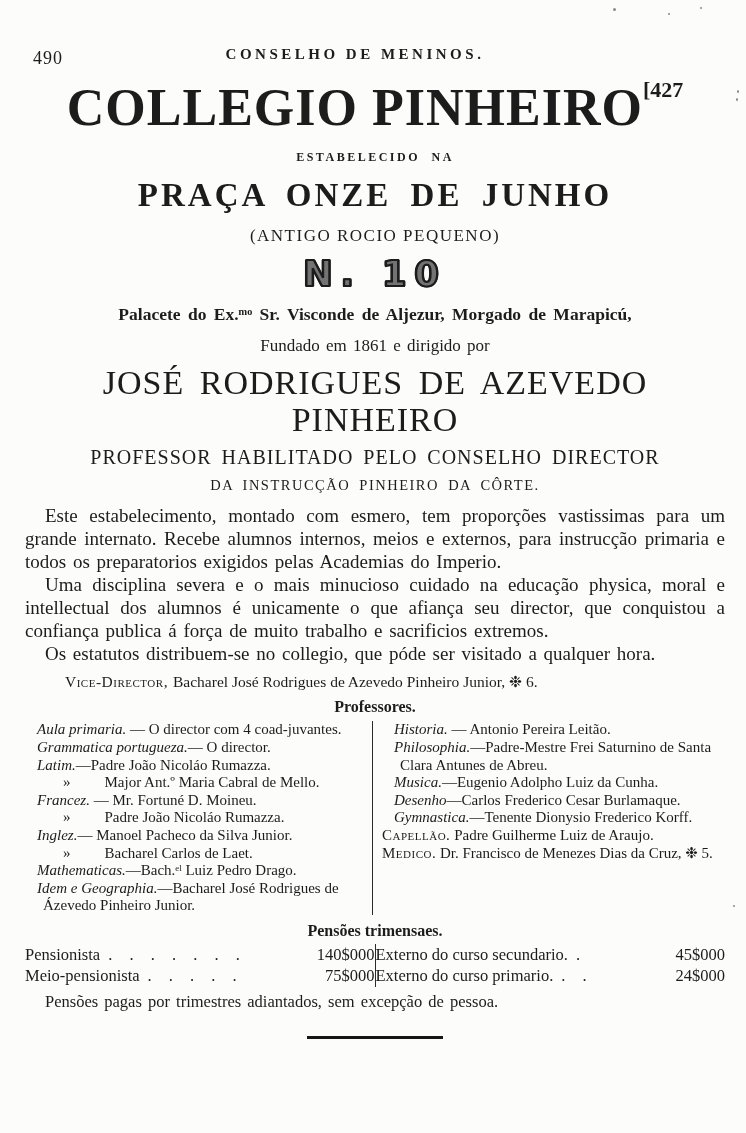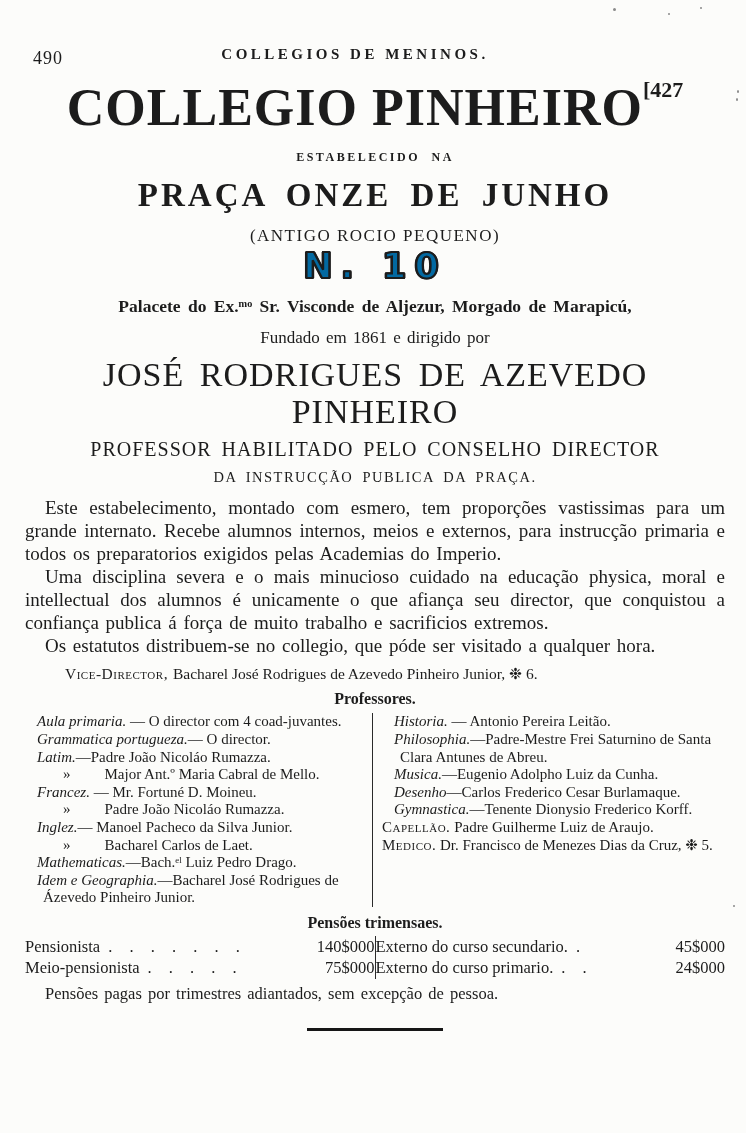--- a/index.html
+++ b/index.html
@@ -19,23 +19,23 @@
   .running-head{position:absolute;left:0;right:40px;text-align:center;top:0;
     font-size:15px;font-weight:bold;letter-spacing:3.5px;}
 
   
   .mast{text-align:center;}
   .title-line{margin-top:10px;font-size:52px;font-weight:bold;letter-spacing:1px;line-height:1.05;}
   .title-fn{font-size:22px;font-weight:bold;vertical-align:28px;letter-spacing:0;}
   .estab{margin-top:14px;font-size:12px;font-weight:bold;letter-spacing:2.5px;word-spacing:6px;}
   .praca{margin-top:12px;font-size:33px;font-weight:bold;letter-spacing:3px;word-spacing:8px;}
   .antigo{margin-top:12px;font-size:17px;letter-spacing:1.5px;}
-  .num10{margin-top:0;font-size:35px;font-weight:bold;letter-spacing:8px;
+  .num10{margin-top:8px;font-size:35px;font-weight:bold;letter-spacing:8px;
     font-family:"DejaVu Sans","Liberation Sans",sans-serif;
-    color:#0369a1;-webkit-text-stroke:2.2px #1c1c1c;
+    color:#737373;-webkit-text-stroke:2.2px #1c1c1c;
     text-shadow:1.4px 0 #1c1c1c,-1.4px 0 #1c1c1c,0 1.4px #1c1c1c,0 -1.4px #1c1c1c;}
   .palacete{margin-top:10px;font-size:17.5px;font-weight:bold;word-spacing:3px;}
   .fundado{margin-top:11px;font-size:17px;word-spacing:2px;}
   .director-name{margin-top:8px;font-size:34px;letter-spacing:1px;word-spacing:6px;line-height:1.1;}
   .director-t1{margin-top:8px;font-size:20px;letter-spacing:1px;word-spacing:4px;}
   .director-t2{margin-top:8px;font-size:14.5px;letter-spacing:1.5px;word-spacing:4px;}
 
   
   .bodytext{margin-top:10px;}
   .bodytext p{margin:0;font-size:19px;line-height:23px;text-align:justify;
@@ -78,34 +78,34 @@
 
   <div class="speck" style="left:613px;top:8px;width:3px;height:3px;"></div>
   <div class="speck" style="left:668px;top:13px;width:2px;height:2px;"></div>
   <div class="speck" style="left:700px;top:7px;width:2px;height:2px;"></div>
   <div class="speck" style="left:737px;top:90px;width:2px;height:3px;"></div>
   <div class="speck" style="left:736px;top:98px;width:2px;height:3px;"></div>
   <div class="speck" style="left:733px;top:905px;width:2px;height:2px;"></div>
 
   <div class="header-row">
     <span class="page-num">490</span>
-    <span class="running-head">COLLEGIOS DE MENINOS.</span>
+    <span class="running-head">CONSELHO DE MENINOS.</span>
   </div>
 
   <div class="mast">
     <div class="title-line"><span>COLLEGIO PINHEIRO</span><span class="title-fn">[427</span></div>
     <div class="estab">ESTABELECIDO NA</div>
     <div class="praca">PRAÇA ONZE DE JUNHO</div>
     <div class="antigo">(ANTIGO ROCIO PEQUENO)</div>
     <div class="num10">N. 10</div>
     <div class="palacete">Palacete do Ex.ᵐᵒ Sr. Visconde de Aljezur, Morgado de Marapicú,</div>
     <div class="fundado">Fundado em 1861 e dirigido por</div>
     <div class="director-name">JOSÉ RODRIGUES DE AZEVEDO PINHEIRO</div>
     <div class="director-t1">PROFESSOR HABILITADO PELO CONSELHO DIRECTOR</div>
-    <div class="director-t2">DA INSTRUCÇÃO PUBLICA DA PRAÇA.</div>
+    <div class="director-t2">DA INSTRUCÇÃO PINHEIRO DA CÔRTE.</div>
   </div>
 
   <div class="bodytext">
     <p>Este estabelecimento, montado com esmero, tem proporções vastissimas para um grande internato. Recebe alumnos internos, meios e externos, para instrucção primaria e todos os preparatorios exigidos pelas Academias do Imperio.</p>
     <p>Uma disciplina severa e o mais minucioso cuidado na educação physica, moral e intellectual dos alumnos é unicamente o que afiança seu director, que conquistou a confiança publica á força de muito trabalho e sacrificios extremos.</p>
     <p>Os estatutos distribuem-se no collegio, que póde ser visitado a qualquer hora.</p>
   </div>
 
   <div class="vice">
     <span class="sc">Vice-Director,</span><span class="vtext">Bacharel José Rodrigues de Azevedo Pinheiro Junior, ❉ 6.</span>

